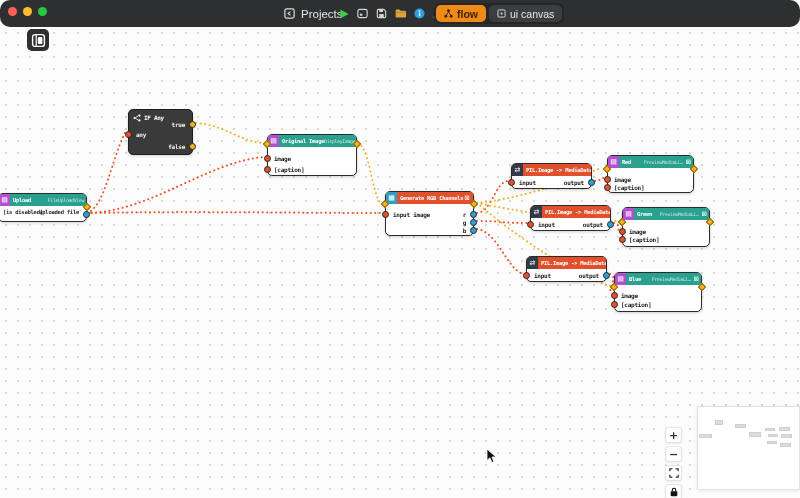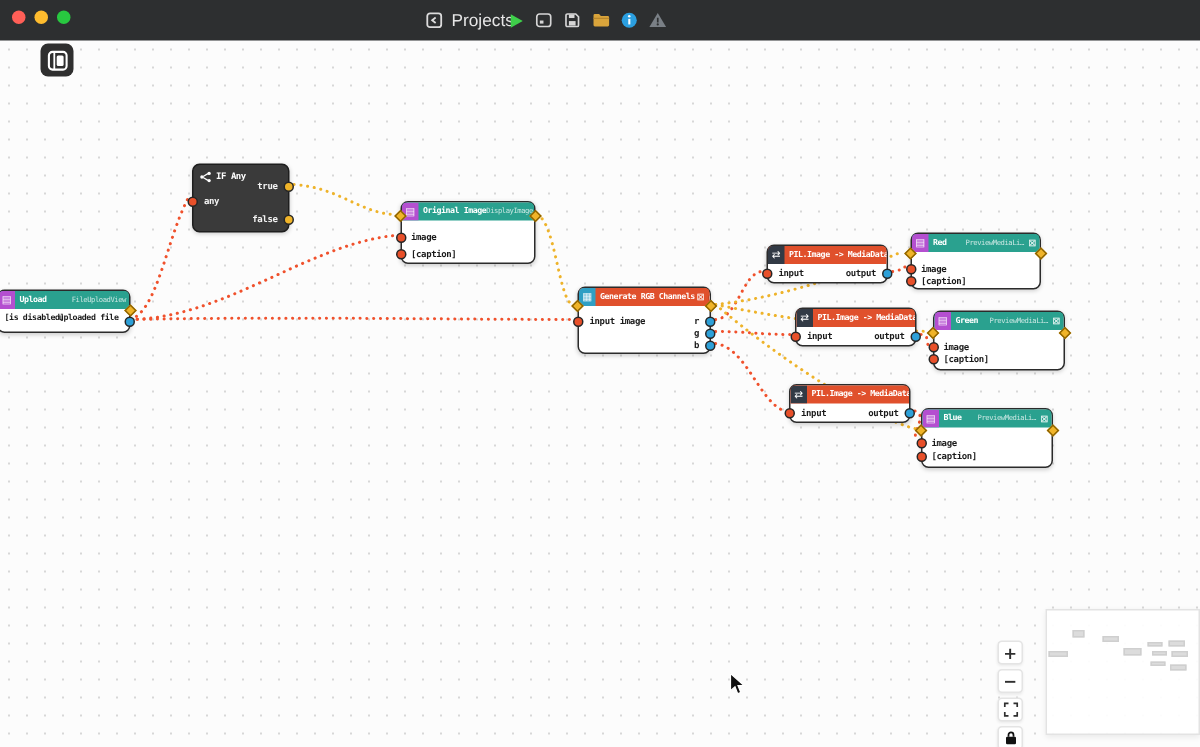--- a/index.html
+++ b/index.html
@@ -4,21 +4,21 @@
 <style>
   :root{
     --teal:#2aa18f; --orange:#e0502c; --wire_data:#f0512c; --wire_flow:#eeb32a;
     --port_red:#e8502a; --port_blue:#2da0d8; --port_yellow:#f0b429;
     --purple:#b44fd0; --topbar:#2d2f30; --flow_btn:#ef8a19;
   }
   *{box-sizing:border-box; margin:0; padding:0;}
   html,body{width:800px;height:498px;overflow:hidden;background:#fcfcfc;
     font-family:"Liberation Sans",sans-serif;position:relative;}
   
-  .topbar{position:absolute;left:0;top:0;width:800px;height:27px;background:var(--topbar,#2d2f30);z-index:40;}
+  .topbar{position:absolute;left:0;top:0;width:800px;height:27px;background:var(--topbar,#2d2f30);z-index:40;border-radius:10px;}
   .lights{position:absolute;left:8px;top:7px;display:flex;gap:6px;}
   .light{width:9px;height:9px;border-radius:50%;}
   .l-red{background:#ff5f57;} .l-yellow{background:#febc2e;} .l-green{background:#28c840;}
   .projects{position:absolute;left:283px;top:5px;display:flex;align-items:center;gap:5px;color:#e6e6e6;font-size:11.5px;height:17px;}
   .tb-icons{position:absolute;left:337px;top:4px;display:flex;align-items:center;gap:6px;height:19px;}
   .tb-ic{width:13px;height:13px;display:inline-flex;align-items:center;justify-content:center;}
   .tabs-group{position:absolute;left:434px;top:3px;height:21px;background:#242627;border-radius:7px;display:flex;align-items:center;padding:2px;gap:3px;}
   .flow-btn{background:var(--flow_btn,#ef8a19);border-radius:5px;height:17px;padding:0 8px;display:flex;align-items:center;gap:4px;color:#3b2300;font-weight:bold;font-size:10.5px;}
   .canvas-tab{background:#3b3e3f;border-radius:5px;height:17px;padding:0 8px;display:flex;align-items:center;gap:4px;color:#e8e8e8;font-size:10.5px;}
   
@@ -115,20 +115,38 @@
         </svg>
     </span>
     <span class="tb-ic">
       <svg width="13" height="13" viewBox="0 0 14 14">
           <path d="M7 1.8 L13 11.8 H1 Z" fill="#7a8086"></path>
           <rect x="6.4" y="5.2" width="1.2" height="3.4" fill="#2d2f30"></rect>
           <circle cx="7" cy="10" r="0.8" fill="#2d2f30"></circle>
         </svg>
     </span>
   </div>
+  <div class="tabs-group">
+    <div class="flow-btn">
+      <svg width="9" height="9" viewBox="0 0 10 10">
+          <circle cx="5" cy="2" r="1.6" fill="#3b2300"></circle>
+          <circle cx="2" cy="8" r="1.6" fill="#3b2300"></circle>
+          <circle cx="8" cy="8" r="1.6" fill="#3b2300"></circle>
+          <path d="M5 3.5 L2.5 6.8 M5 3.5 L7.5 6.8" stroke="#3b2300" stroke-width="1"></path>
+        </svg>
+      <span>flow</span>
+    </div>
+    <div class="canvas-tab">
+      <svg width="9" height="9" viewBox="0 0 10 10">
+          <rect x="1" y="1" width="8" height="8" rx="1.5" fill="none" stroke="#d8d8d8" stroke-width="1.1"></rect>
+          <circle cx="5" cy="5" r="1.2" fill="#d8d8d8"></circle>
+        </svg>
+      <span>ui canvas</span>
+    </div>
+  </div>
 </div>
 
 <div class="logo">
   <svg width="15" height="15" viewBox="0 0 15 15">
     <rect x="1.6" y="1.6" width="11.8" height="11.8" rx="2.4" fill="none" stroke="#fff" stroke-width="1.4"></rect>
     <line x1="5.2" y1="2" x2="5.2" y2="13" stroke="#fff" stroke-width="1.2"></line>
     <rect x="6.8" y="4" width="4.6" height="7" rx="1" fill="#fff"></rect>
   </svg>
 </div>
 

